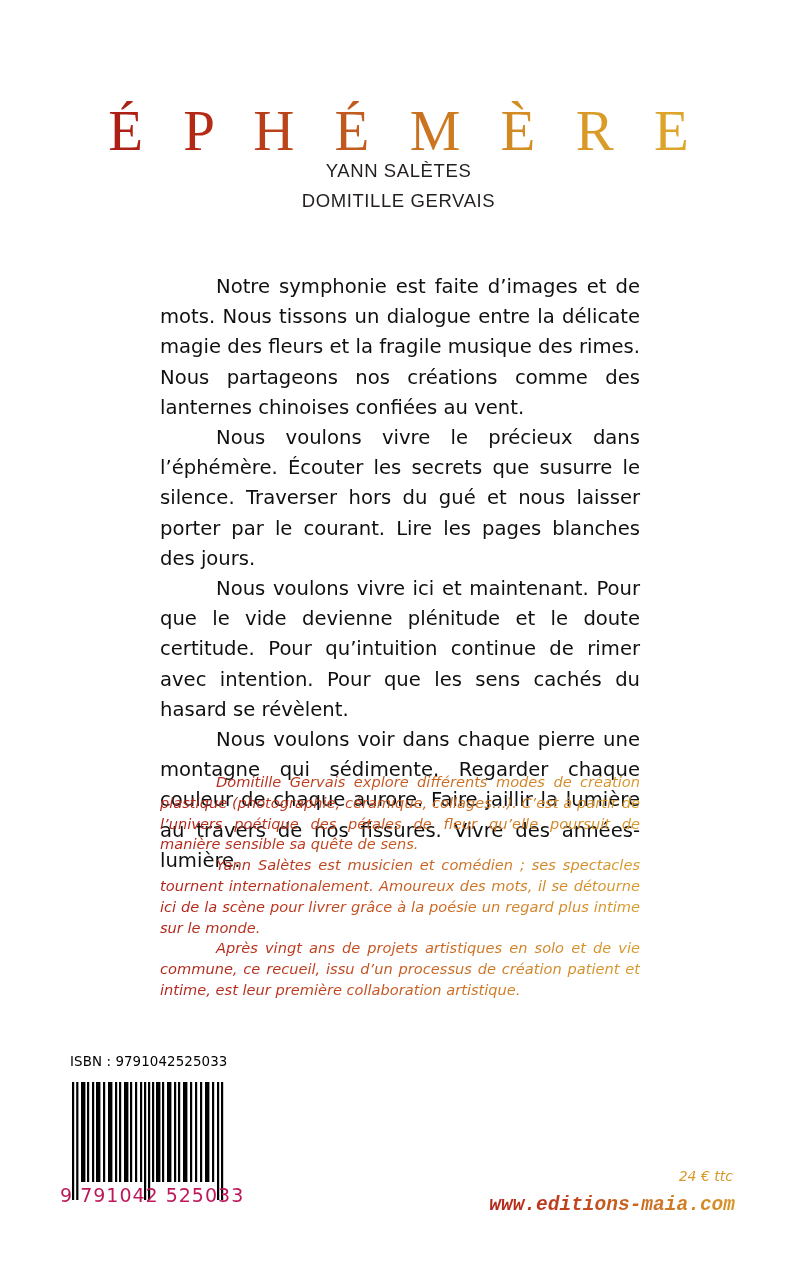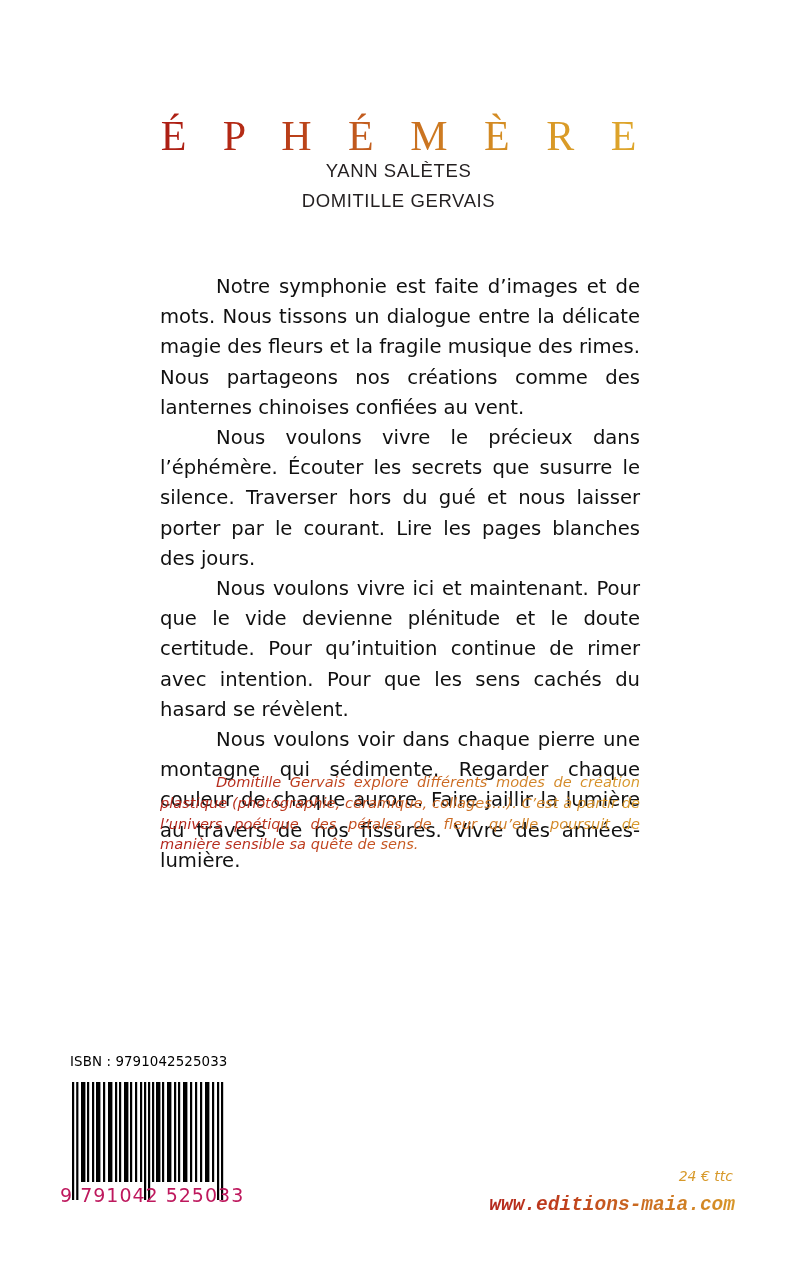--- a/index.html
+++ b/index.html
@@ -25,24 +25,24 @@
   
   .title-block {
     position: absolute;
     left: 0;
     right: 0;
     top: 100px;
     text-align: center;
   }
   .book-title {
     font-family: "Liberation Serif", "DejaVu Serif", serif;
-    font-size: 42px;
+    font-size: 57px;
     font-weight: 400;
     letter-spacing: 13px;
-    margin: 13px;
+    margin: 0;
     padding-left: 13px;
     line-height: 1.1;
     background-image: linear-gradient(90deg,
         #ab1c14 0%,
         #b42a15 18%,
         #c0561d 40%,
         #cd7a21 58%,
         #d79525 76%,
         #dfa82c 100%);
     -webkit-background-clip: text;
@@ -193,20 +193,22 @@
 
   <div class="body-copy">
     <p>Notre symphonie est faite d’images et de mots. Nous tissons un dialogue entre la délicate magie des fleurs et la fragile musique des rimes. Nous partageons nos créations comme des lanternes chinoises confiées au vent.</p>
     <p>Nous voulons vivre le précieux dans l’éphémère. Écouter les secrets que susurre le silence. Traverser hors du gué et nous laisser porter par le courant. Lire les pages blanches des jours.</p>
     <p>Nous voulons vivre ici et maintenant. Pour que le vide devienne plénitude et le doute certitude. Pour qu’intuition continue de rimer avec intention. Pour que les sens cachés du hasard se révèlent.</p>
     <p>Nous voulons voir dans chaque pierre une montagne qui sédimente. Regarder chaque couleur de chaque aurore. Faire jaillir la lumière au travers de nos fissures. Vivre des années-lumière.</p>
   </div>
 
   <div class="bios">
     <p>Domitille Gervais explore différents modes de création plastique (photographie, céramique, collages…). C’est à partir de l’univers poétique des pétales de fleur qu’elle poursuit de manière sensible sa quête de sens.</p>
+    <p>Yann Salètes est musicien et comédien ; ses spectacles tournent internationalement. Amoureux des mots, il se détourne ici de la scène pour livrer grâce à la poésie un regard plus intime sur le monde.</p>
+    <p>Après vingt ans de projets artistiques en solo et de vie commune, ce recueil, issu d’un processus de création patient et intime, est leur première collaboration artistique.</p>
   </div>
 
   <div class="isbn-label">ISBN : 9791042525033</div>
 
   <div class="barcode">
     <svg width="156" height="118" viewBox="0 0 156 118" aria-hidden="true">
       <rect x="0" y="0" width="156" height="118" fill="#ffffff"></rect>
       <g fill="#000000">
         <rect x="2" y="0" width="2.2" height="118"></rect>
         <rect x="6.2" y="0" width="2.2" height="118"></rect>

